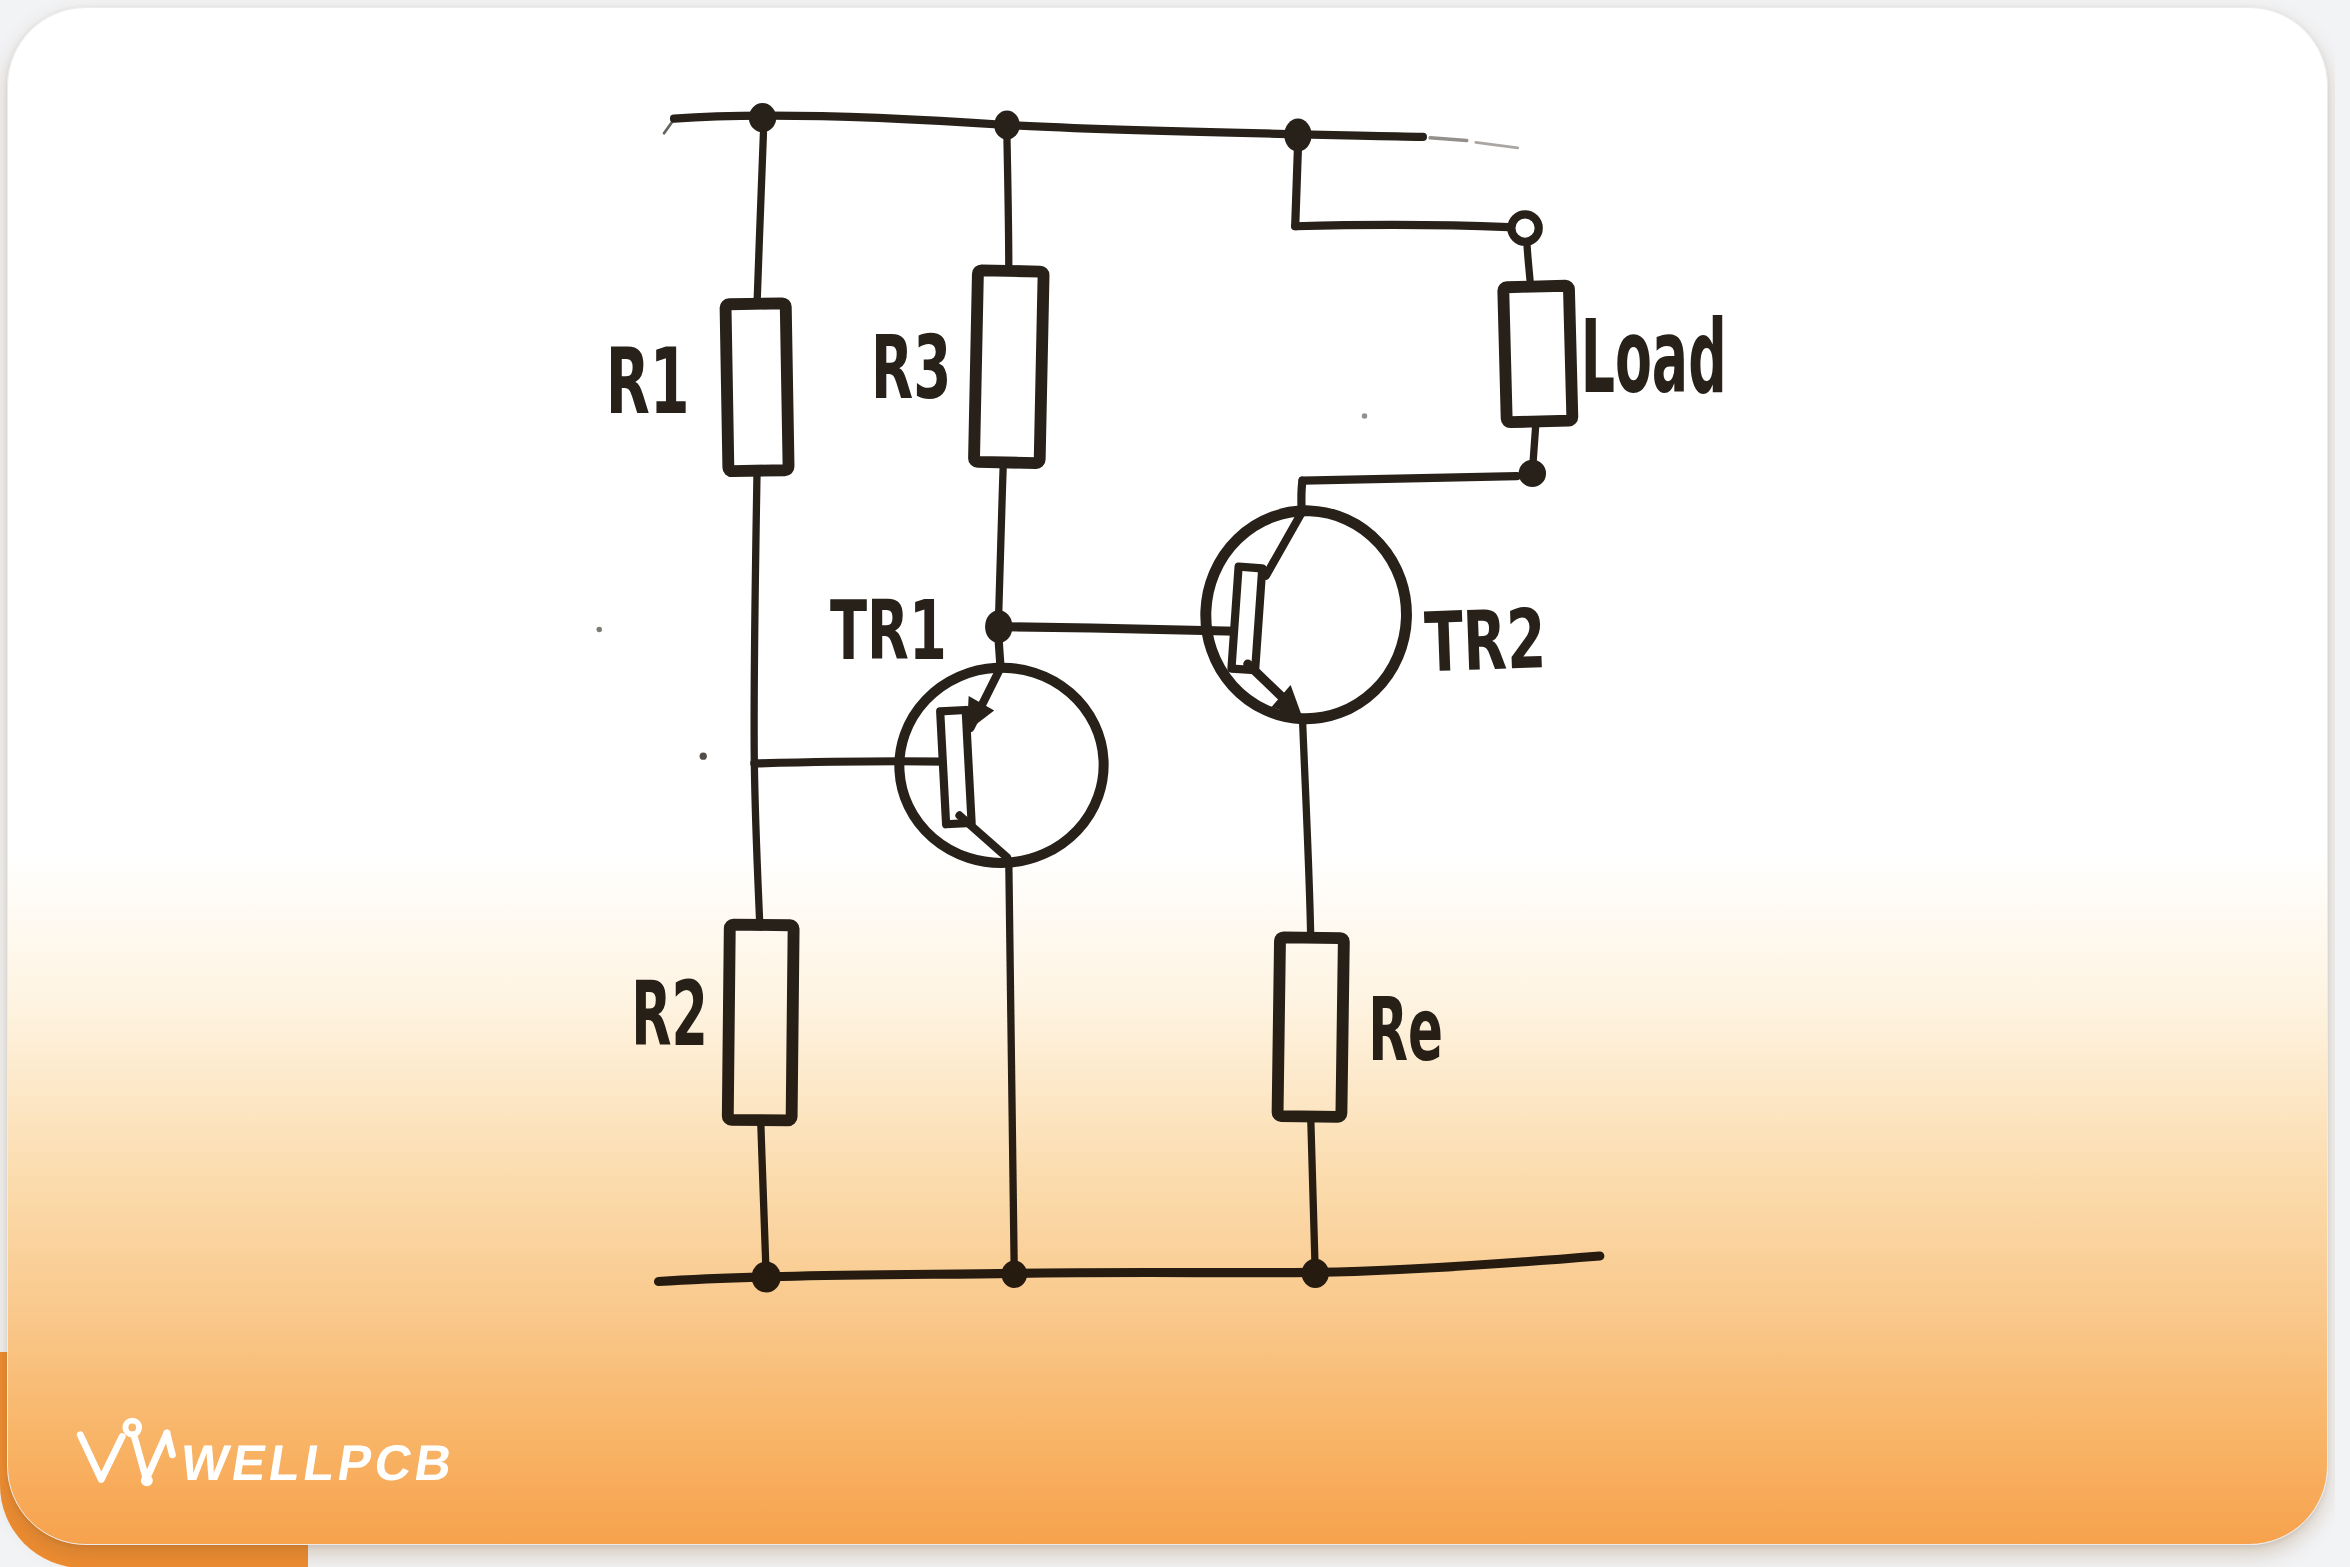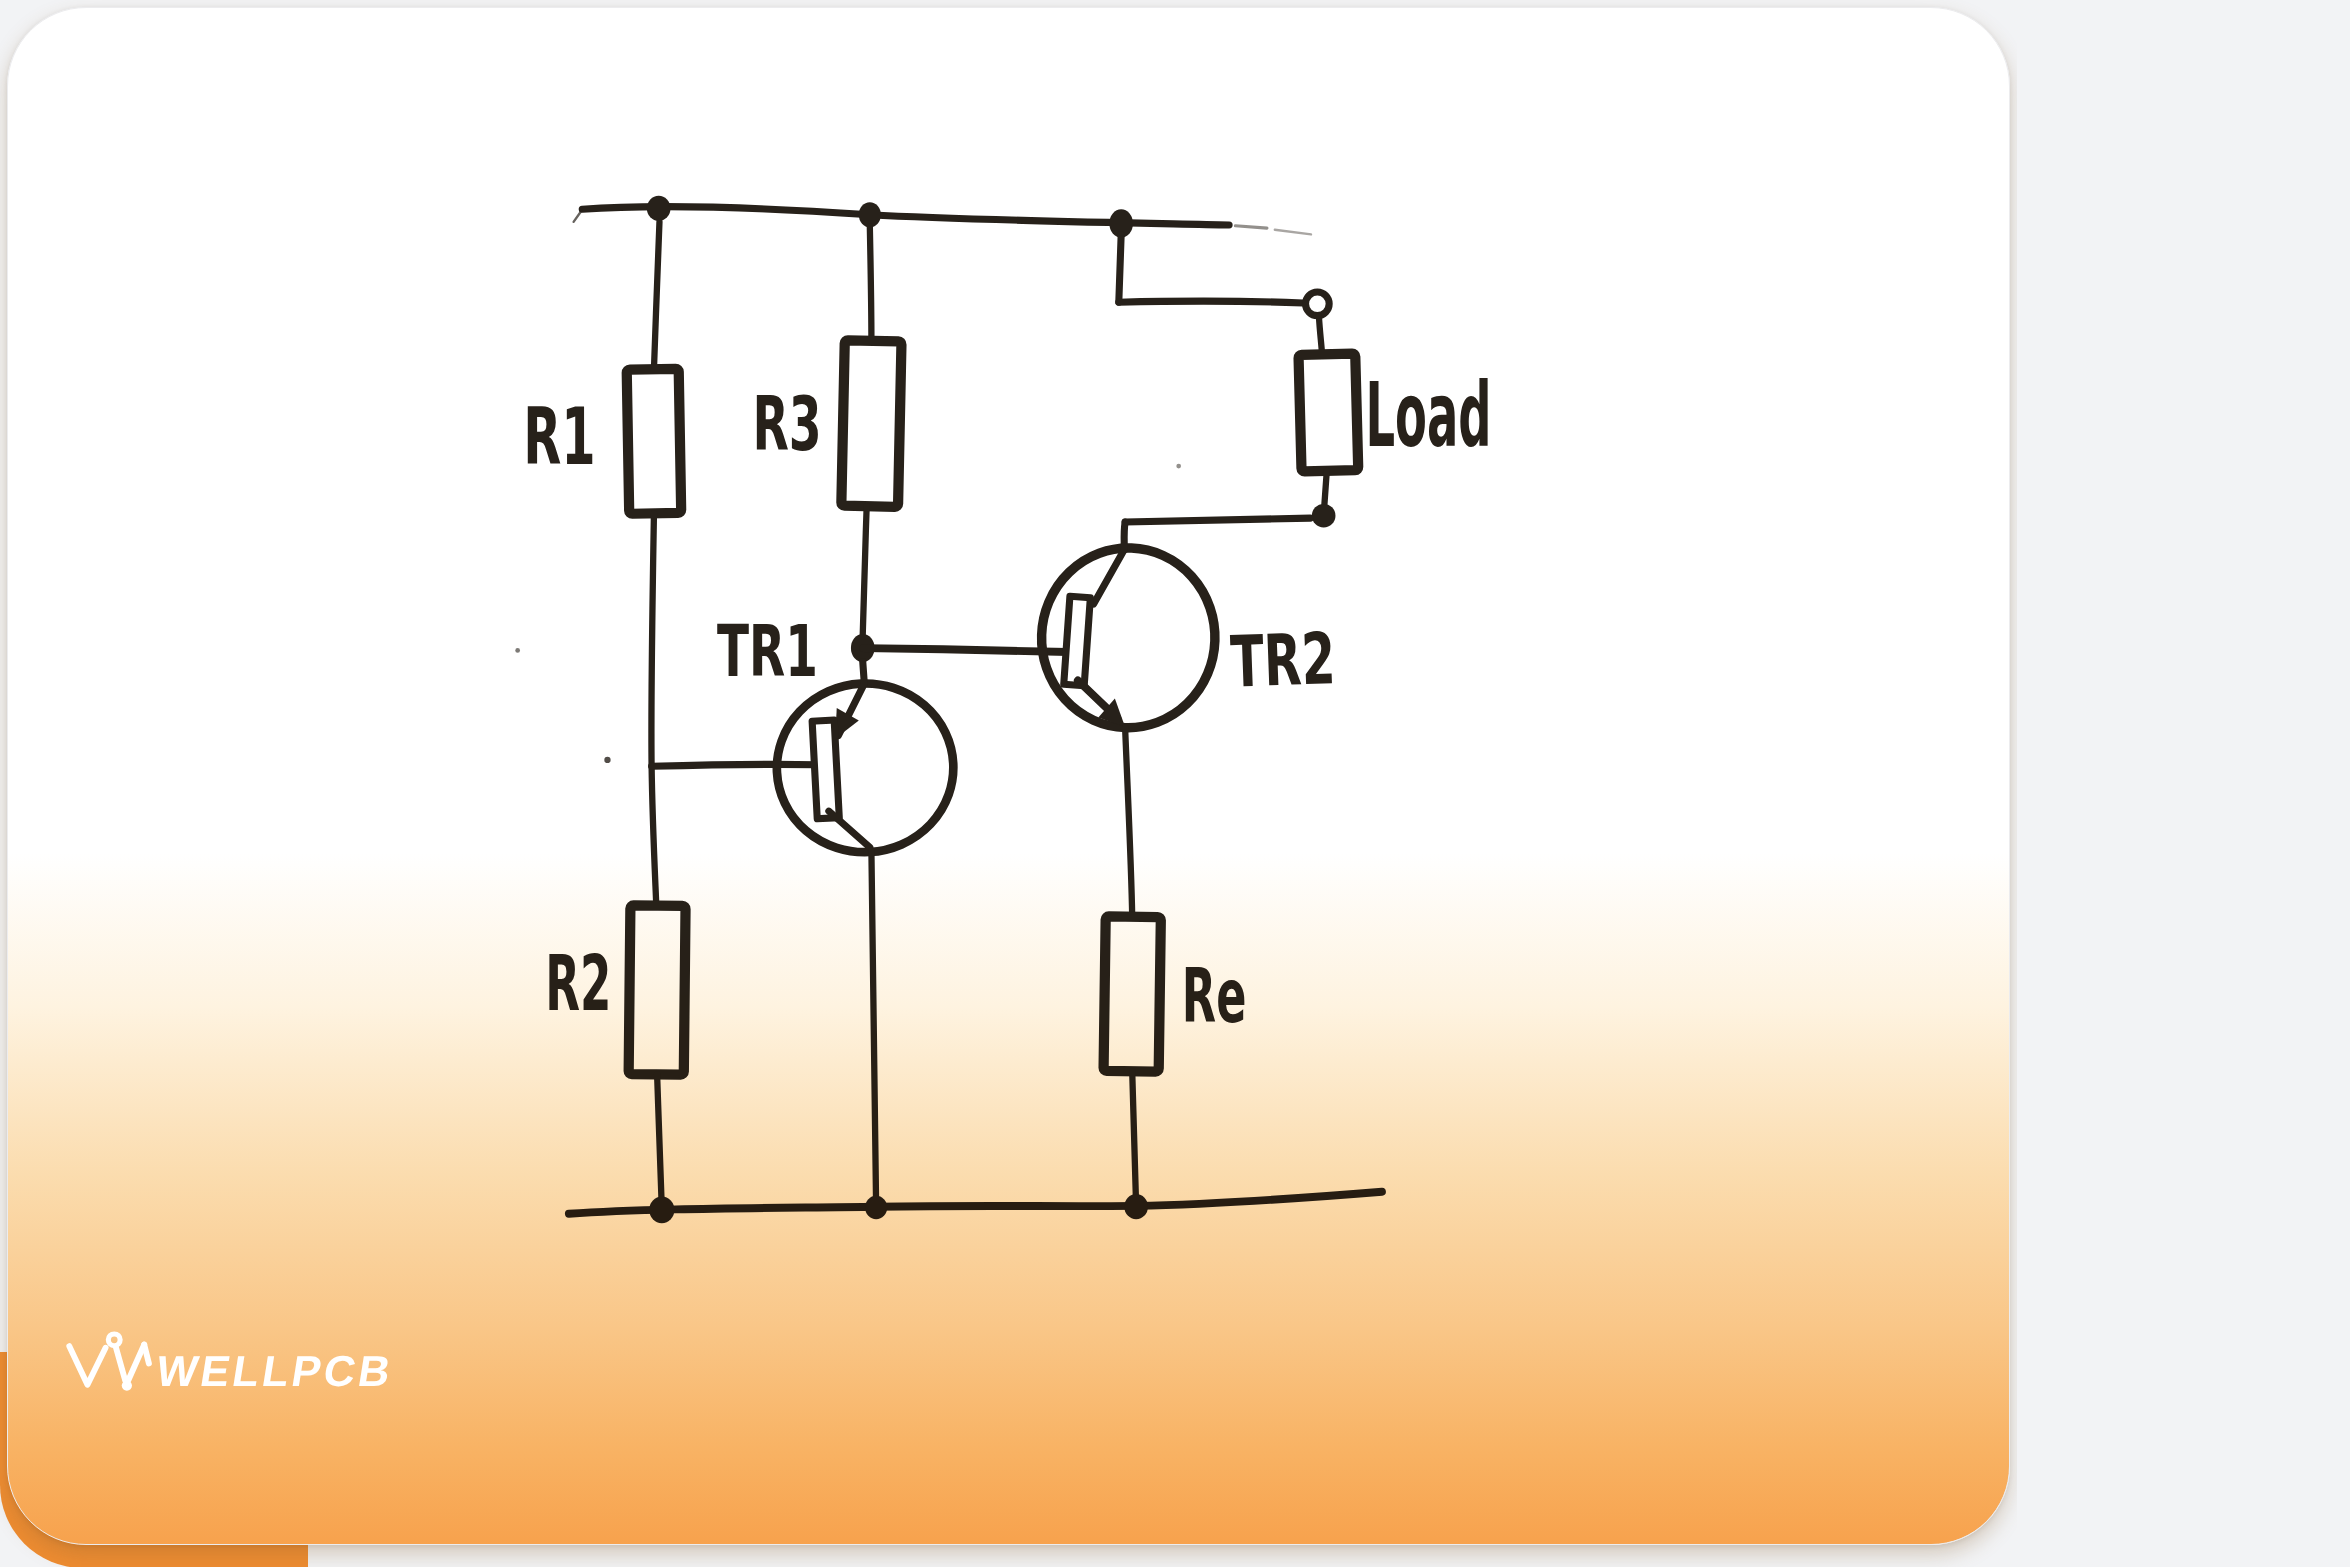--- a/index.html
+++ b/index.html
@@ -1,16 +1,16 @@
 <!DOCTYPE html>
 <html style="font-size:14.7px"><head>
 <meta charset="utf-8">
 <style>
   html,body{margin:0;padding:0;background:#f2f3f5;}
-  .stage{position:relative;width:2017px;height:1568px;overflow:hidden;background:#f2f3f5;
+  .stage{position:relative;width:2335px;height:1568px;overflow:hidden;background:#f2f3f5;
          font-family:"DejaVu Sans","Liberation Sans",sans-serif;}
   .corner-backdrop{position:absolute;left:0;bottom:0;width:308px;height:216px;
          background:#ee8c31;border-bottom-left-radius:83px;z-index:0;}
   .card{position:absolute;left:7.3px;right:7.3px;top:7.3px;bottom:23px;border-radius:79px;
          background:linear-gradient(180deg,#ffffff 0%,#ffffff 55%,#fef3e0 65%,
                     #fbdcae 76%,#f9c687 86%,#f8b263 94%,#f7a24d 100%);
          border:0.9px solid #ececee;
          box-shadow:0 9.2px 20px rgba(140,100,50,.28),0 1.8px 5.5px rgba(0,0,0,.08);
          z-index:1;}
   svg.layer{position:absolute;inset:0;width:100%;height:100%;z-index:2;}

